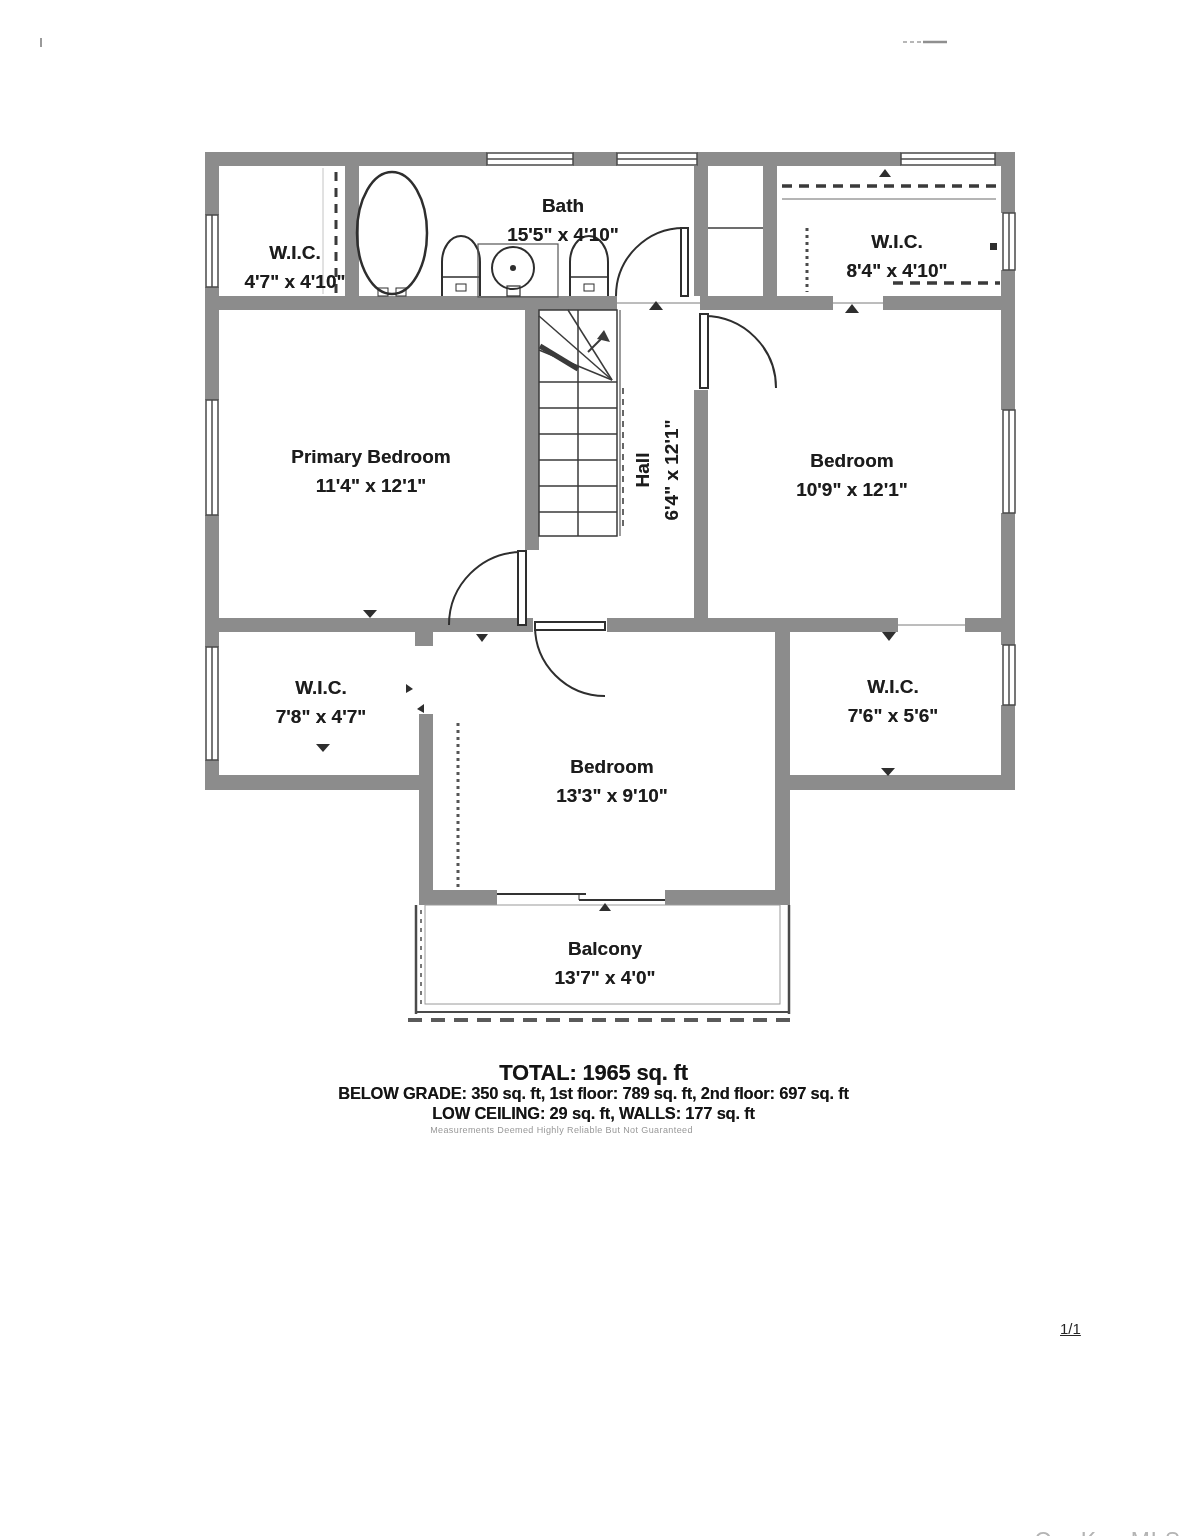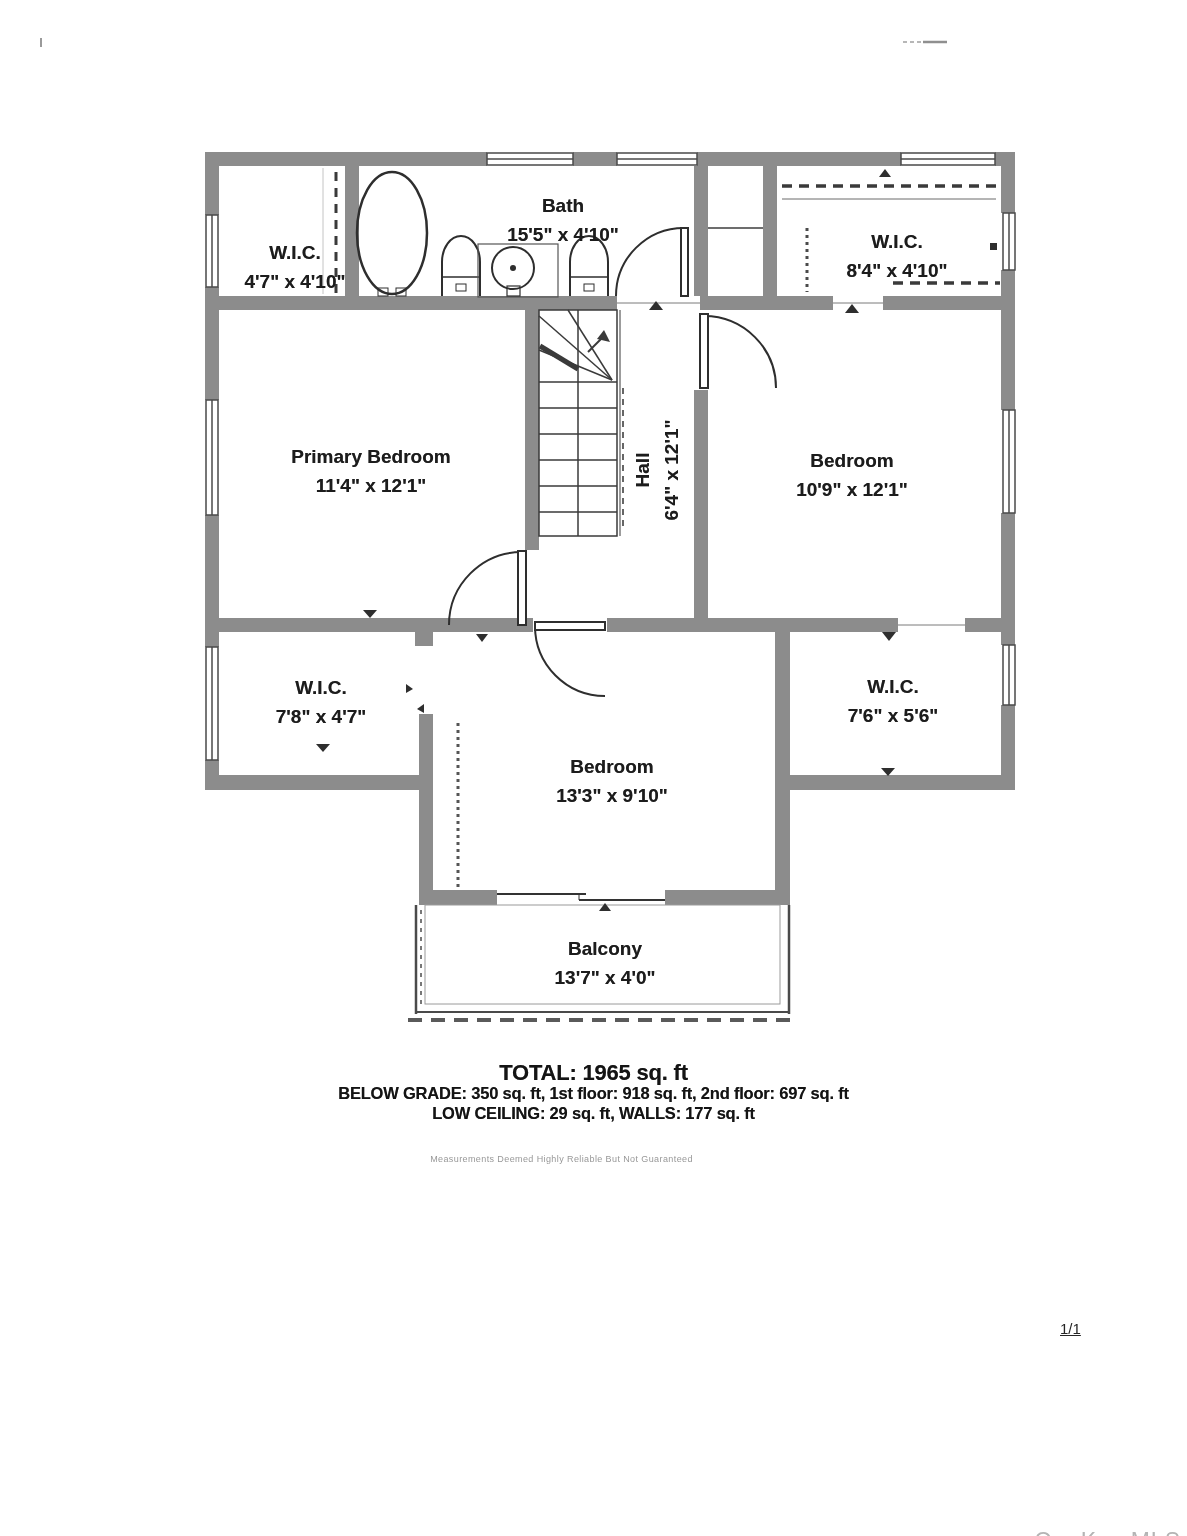--- a/index.html
+++ b/index.html
@@ -7,21 +7,21 @@
         font-family:"Liberation Sans",sans-serif;}
   svg{position:absolute;left:0;top:0;}
   .lbl{position:absolute;transform:translate(-50%,-50%);text-align:center;white-space:nowrap;
        font:600 19px/1.55 "Liberation Sans",sans-serif;color:#1c1c1c;
        text-shadow:0 0 .6px rgba(25,25,25,.6);}
   .lbl.rot{transform:translate(-50%,-50%) rotate(-90deg);}
   .summary{position:absolute;left:0;top:1063px;width:1187px;text-align:center;
        font:700 16.5px/20px "Liberation Sans",sans-serif;color:#141414;letter-spacing:-.2px;
        text-shadow:0 0 .5px rgba(0,0,0,.55);}
   .summary .total{font-size:22px;}
-  .disclaimer{position:absolute;left:0;top:1154px;width:1123px;text-align:center;
+  .disclaimer{position:absolute;left:0;top:1125px;width:1123px;text-align:center;
        font:400 9px "Liberation Sans",sans-serif;color:#8d8d8d;letter-spacing:.4px;opacity:.9;}
   .url{position:absolute;left:70px;top:1320px;font:400 15px "Liberation Sans",sans-serif;color:#252525;}
   .pageno{position:absolute;left:1060px;top:1320px;font:400 15px "Liberation Sans",sans-serif;color:#252525;text-decoration:underline;}
   .watermark{position:absolute;right:6px;top:1504px;font:400 23px "Liberation Sans",sans-serif;
        color:#b4b4b4;letter-spacing:1px;margin-top:24px;}
   .tick{position:absolute;left:40px;top:38px;width:2px;height:9px;background:#9a9a9a;}
 </style>
 </head>
 <body>
 
@@ -214,21 +214,21 @@
     <div>W.I.C.</div>
     <div>7'6" x 5'6"</div>
   </div>
   <div class="lbl" style="left:605px;top:963px">
     <div>Balcony</div>
     <div>13'7" x 4'0"</div>
   </div>
 
   <div class="summary">
     <div class="total">TOTAL: 1965 sq. ft</div>
-    <div>BELOW GRADE: 350 sq. ft, 1st floor: 918 sq. ft, 2nd floor: 697 sq. ft</div>
+    <div>BELOW GRADE: 350 sq. ft, 1st floor: 789 sq. ft, 2nd floor: 697 sq. ft</div>
     <div>LOW CEILING: 29 sq. ft, WALLS: 177 sq. ft</div>
   </div>
   <div class="disclaimer">Measurements Deemed Highly Reliable But Not Guaranteed</div>
 
   <div class="pageno">1/1</div>
 
   <div class="watermark">OneKey MLS</div>
 
 </div>
 

